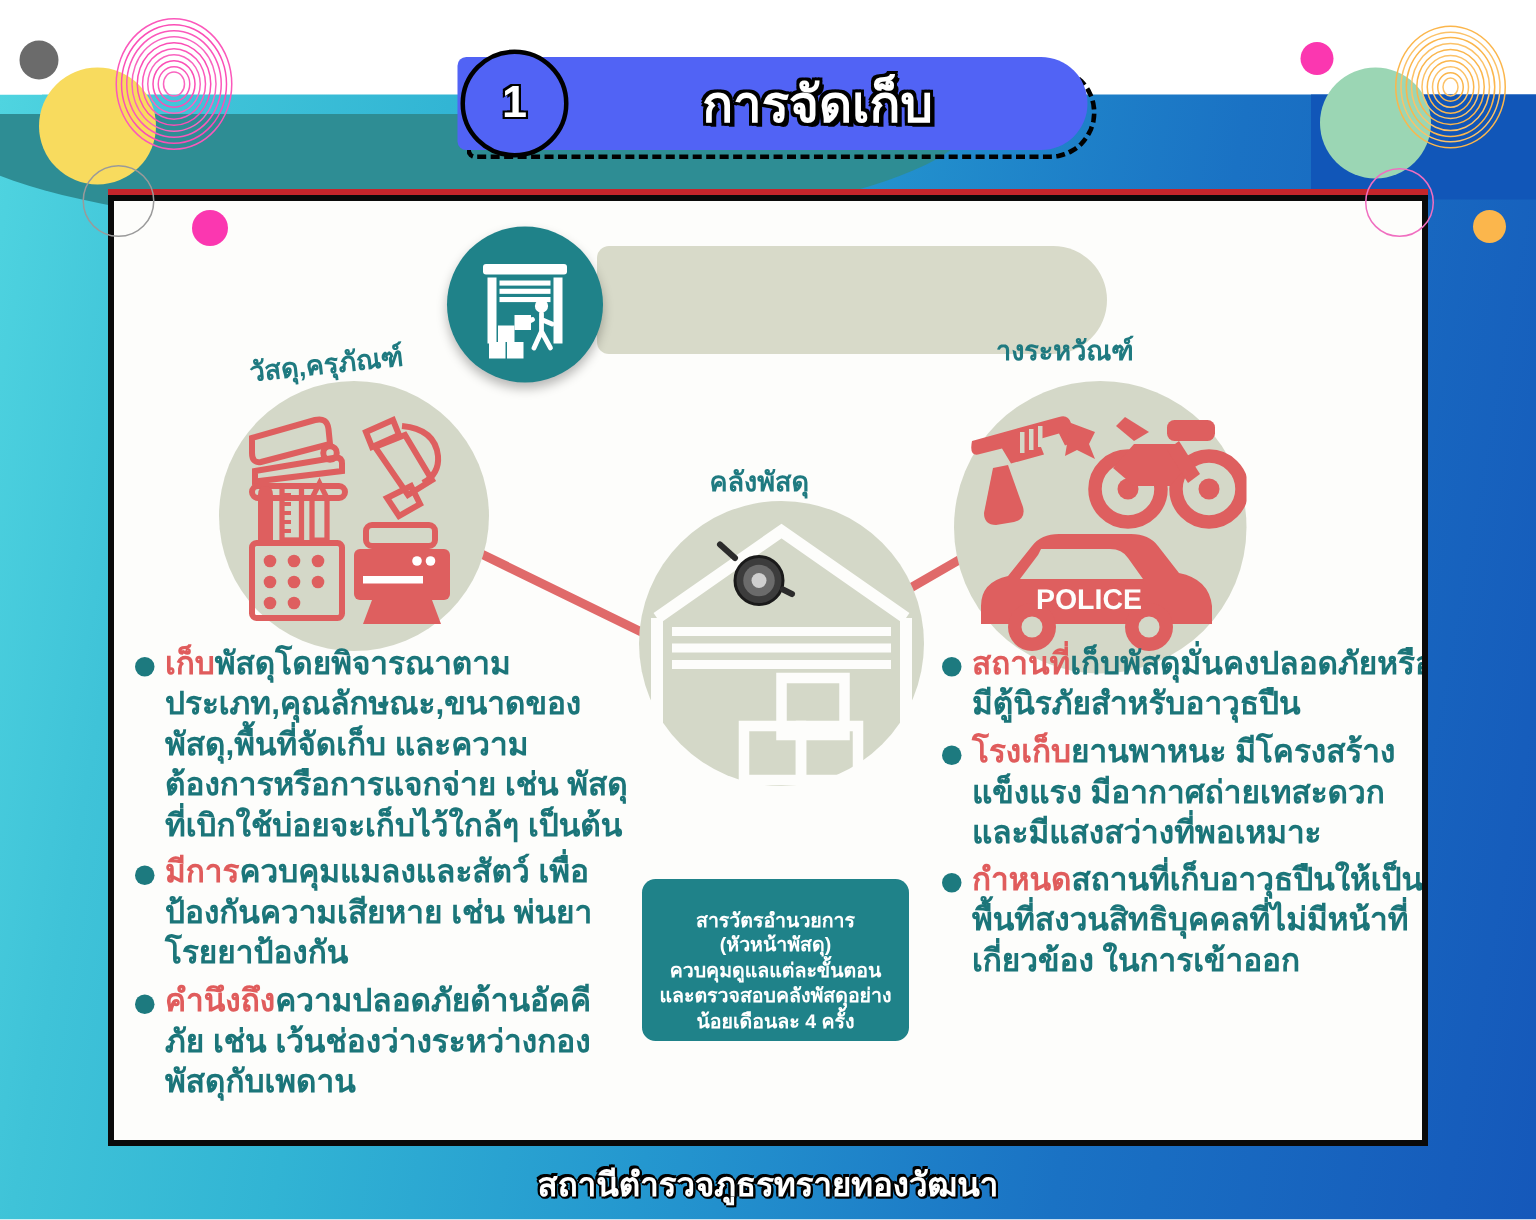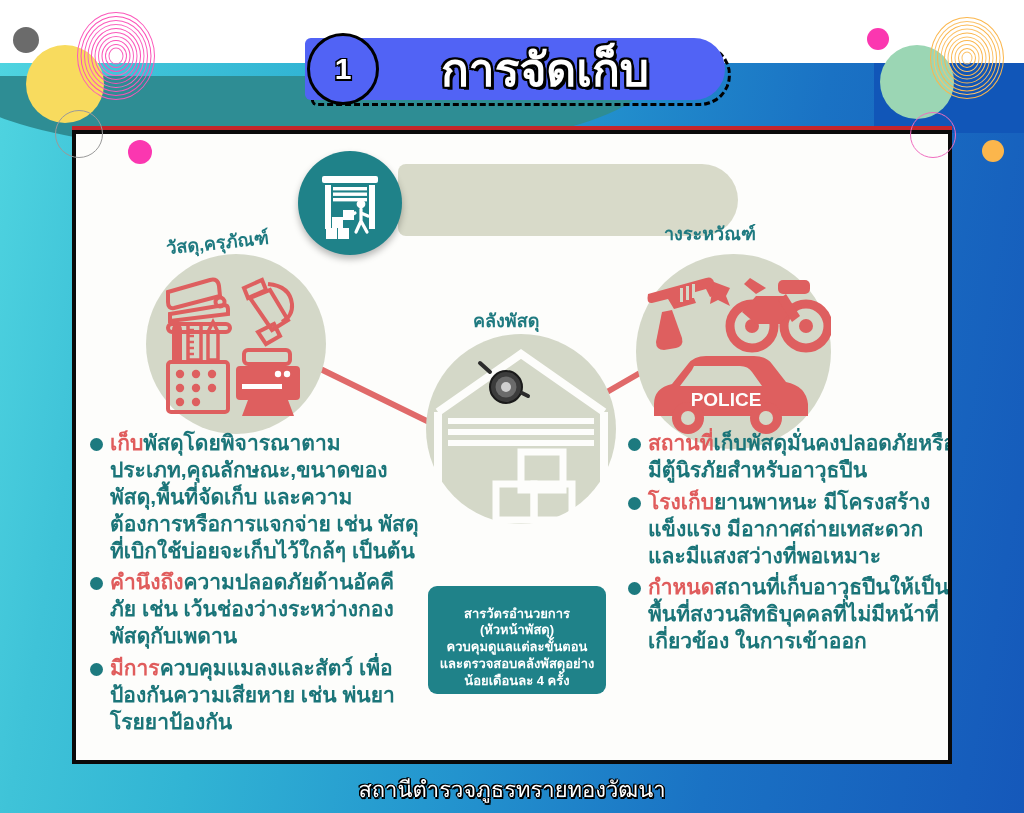--- a/index.html
+++ b/index.html
@@ -50,21 +50,21 @@
     z-index:12;
   }
   #title-banner-dash {
     position:absolute; left:311px; top:44px; width:420px; height:62px;
     border:3px dashed #000; border-radius:6px 32px 32px 6px;
     z-index:11; background:transparent;
   }
   #title-text {
     position:absolute; left:395px; top:38px; width:300px; height:62px;
     display:flex; align-items:center; justify-content:center;
-    color:#fff; font-size:46px; font-weight:bold;
+    color:#fff; font-size:34px; font-weight:bold;
     text-shadow: 2px 0 0 #000,-2px 0 0 #000,0 2px 0 #000,0 -2px 0 #000,
                  2px 2px 0 #000,-2px -2px 0 #000,2px -2px 0 #000,-2px 2px 0 #000,
                  3px 3px 0 #000;
     z-index:14; white-space:nowrap;text-align:center;
   }
   #step-circle {
     position:absolute; left:307px; top:33px; width:72px; height:72px;
     border-radius:50%; background:#5163f5; border:3.5px solid #000;
     display:flex; align-items:center; justify-content:center;
     z-index:15;
@@ -147,21 +147,21 @@
     padding:4px 6px;
   }
   #note-box div {
     color:#fff; font-size:13px; font-weight:bold; line-height:1.3;
     text-align:center; white-space:nowrap;
   }
 
   
   #footer-text {
     position:absolute; left:0; top:772px; width:1024px;
-    text-align:center; color:#fff; font-size:22px; font-weight:normal;
+    text-align:center; color:#fff; font-size:22px; font-weight:bold;
     text-shadow:1.5px 0 0 #000,-1.5px 0 0 #000,0 1.5px 0 #000,0 -1.5px 0 #000,
                 1.5px 1.5px 0 #000,-1.5px -1.5px 0 #000;
     z-index:20;
   }
 </style>
 </head>
 <body>
 
 <div id="bg-top-white"></div>
 <div id="bg-gradient"></div>
@@ -331,25 +331,25 @@
     </svg>
   </div>
 
   <div class="col" id="col-left">
     <div class="bullet-row">
       <span class="bullet-dot"></span>
       <span class="bullet-text"><span class="hl">เก็บ</span><span>พัสดุโดยพิจารณาตามประเภท,คุณลักษณะ,ขนาดของพัสดุ,พื้นที่จัดเก็บ และความต้องการหรือการแจกจ่าย เช่น พัสดุที่เบิกใช้บ่อยจะเก็บไว้ใกล้ๆ เป็นต้น</span></span>
     </div>
     <div class="bullet-row">
       <span class="bullet-dot"></span>
+      <span class="bullet-text"><span class="hl">มีการ</span><span>ควบคุมแมลงและสัตว์ เพื่อป้องกันความเสียหาย เช่น พ่นยาโรยยาป้องกัน</span></span>
+    </div>
+    <div class="bullet-row">
+      <span class="bullet-dot"></span>
       <span class="bullet-text"><span class="hl">คำนึงถึง</span><span>ความปลอดภัยด้านอัคคีภัย เช่น เว้นช่องว่างระหว่างกองพัสดุกับเพดาน</span></span>
-    </div>
-    <div class="bullet-row">
-      <span class="bullet-dot"></span>
-      <span class="bullet-text"><span class="hl">มีการ</span><span>ควบคุมแมลงและสัตว์ เพื่อป้องกันความเสียหาย เช่น พ่นยาโรยยาป้องกัน</span></span>
     </div>
   </div>
 
   <div class="col" id="col-right">
     <div class="bullet-row">
       <span class="bullet-dot"></span>
       <span class="bullet-text"><span class="hl">สถานที่</span><span>เก็บพัสดุมั่นคงปลอดภัยหรือมีตู้นิรภัยสำหรับอาวุธปืน</span></span>
     </div>
     <div class="bullet-row">
       <span class="bullet-dot"></span>

